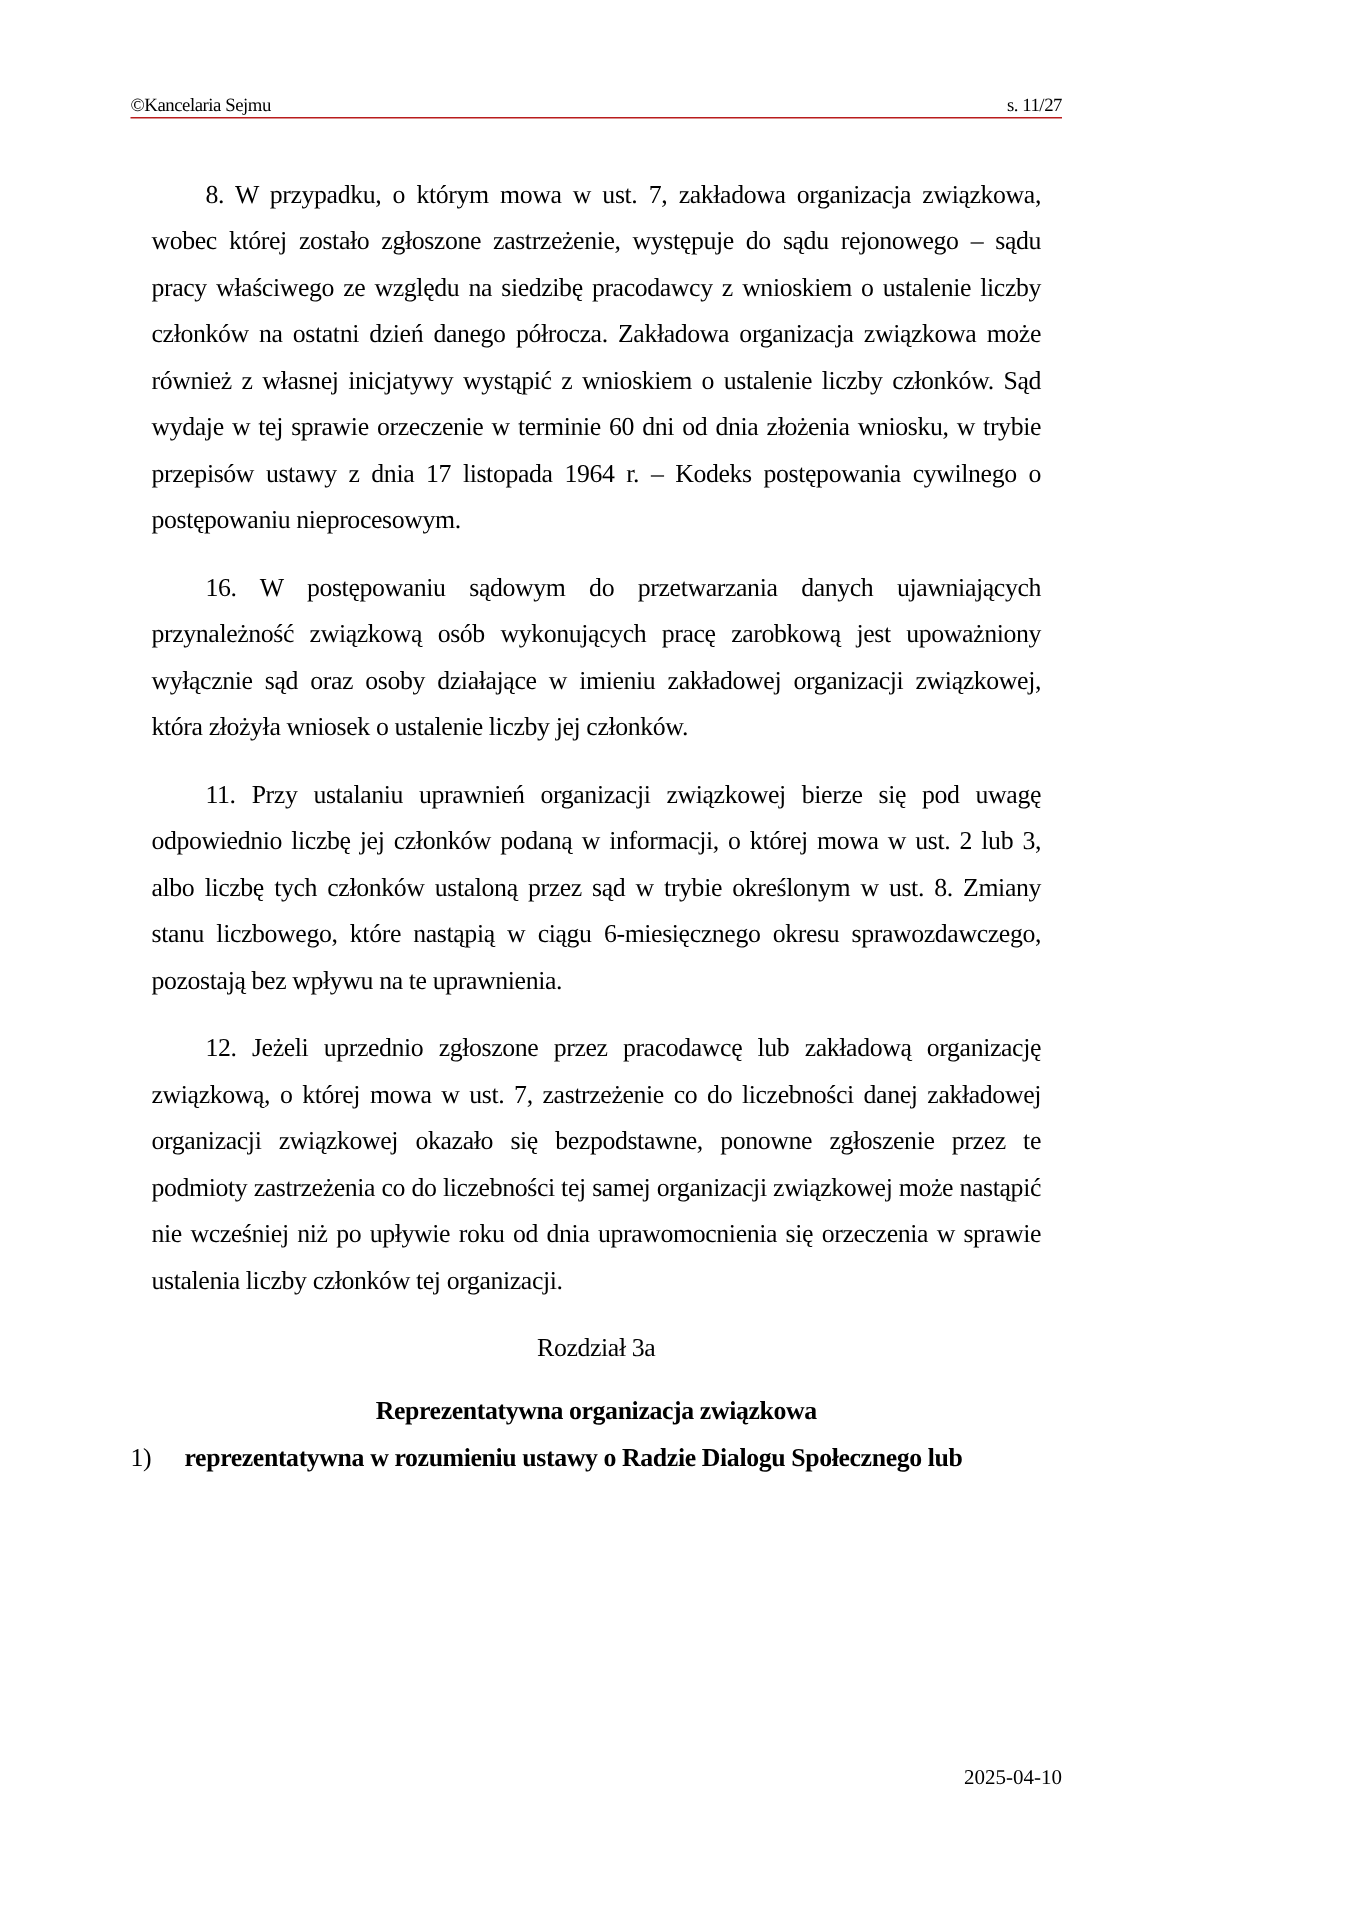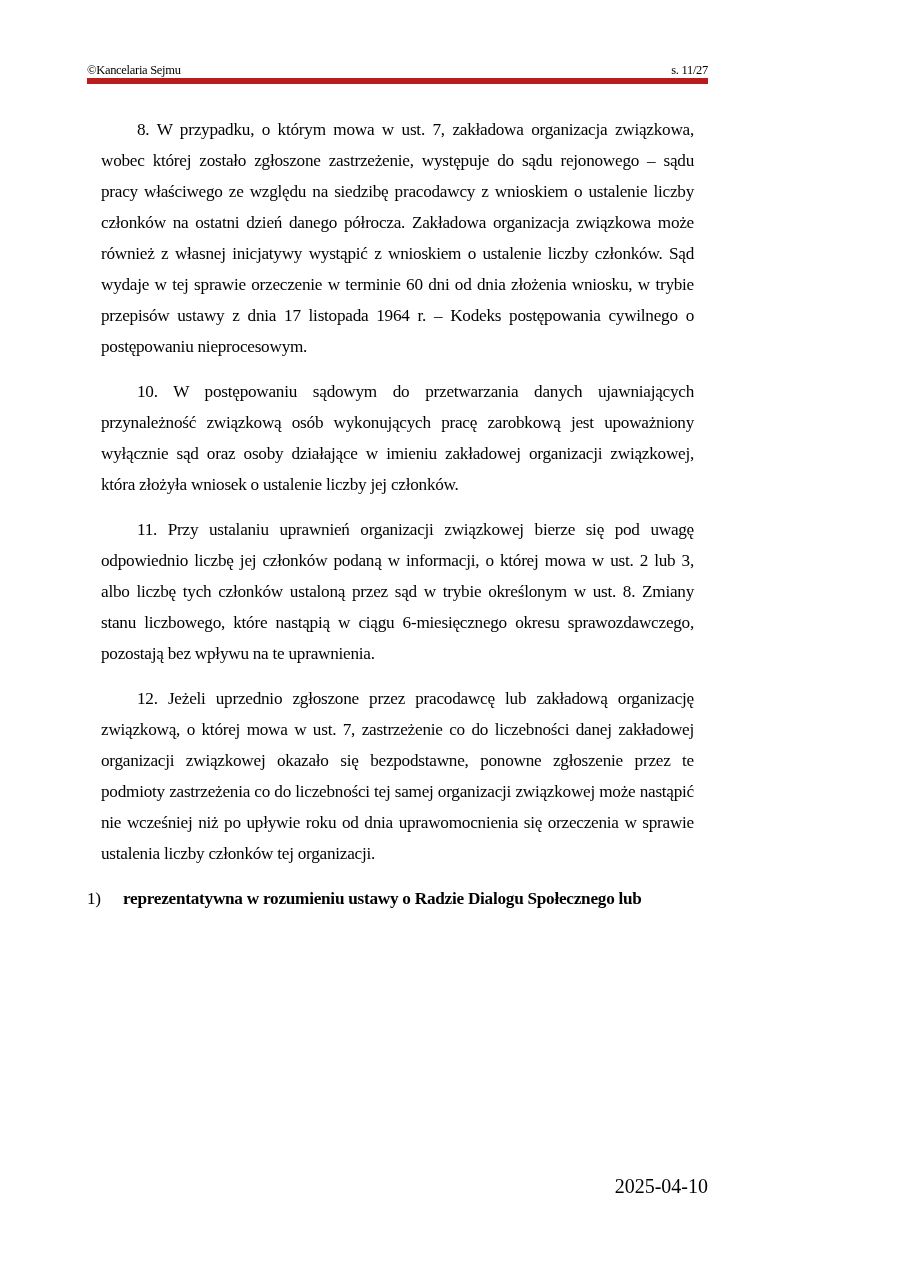--- a/index.html
+++ b/index.html
@@ -14,21 +14,21 @@
       overflow: hidden;
       font-family: "Liberation Serif", serif;
       color: #000000;
     }
     .header {
       position: absolute;
       left: 87px;
       top: 62px;
       width: 621px;
       height: 16px;
-      border-bottom: 6px solid #b91c1c;
+      border-bottom: 1px solid #b91c1c;
       font-size: 12.5px;
       line-height: 16px;
       letter-spacing: -0.3px;
     }
     .header .left { position: absolute; left: 0; top: 0; }
     .header .right { position: absolute; right: 0; top: 0; margin-left: 20px; }
 
     .body {
       position: absolute;
       left: 87px;
@@ -59,38 +59,40 @@
     }
     .point .num { width: 36px; flex: 0 0 36px; }
     .point .txt { flex: 1; font-weight: bold; }
 
     .footer {
       position: absolute;
       left: 600px;
       top: 1177px;
       width: 108px;
       text-align: right;
-      font-size: 20px;
+      font-size: 14px;
       line-height: 18px;
     }
   </style>
 </head>
 <body>
 
 <div class="header">
   <span class="left">©Kancelaria Sejmu</span>
   <span class="right">s. 11/27</span>
 </div>
 
 <div class="body">
   <p class="para">8. W przypadku, o którym mowa w ust. 7, zakładowa organizacja związkowa, wobec której zostało zgłoszone zastrzeżenie, występuje do sądu rejonowego – sądu pracy właściwego ze względu na siedzibę pracodawcy z wnioskiem o ustalenie liczby członków na ostatni dzień danego półrocza. Zakładowa organizacja związkowa może również z własnej inicjatywy wystąpić z wnioskiem o ustalenie liczby członków. Sąd wydaje w tej sprawie orzeczenie w terminie 60 dni od dnia złożenia wniosku, w trybie przepisów ustawy z dnia 17 listopada 1964 r. – Kodeks postępowania cywilnego o postępowaniu nieprocesowym.</p>
-  <p class="para">10. W postępowaniu sądowym do przetwarzania danych ujawniających przynależność związkową osób wykonujących pracę zarobkową jest upoważniony wyłącznie sąd oraz osoby działające w imieniu zakładowej organizacji związkowej, która złożyła wniosek o ustalenie liczby jej członków.</p>
+  <p class="para">16. W postępowaniu sądowym do przetwarzania danych ujawniających przynależność związkową osób wykonujących pracę zarobkową jest upoważniony wyłącznie sąd oraz osoby działające w imieniu zakładowej organizacji związkowej, która złożyła wniosek o ustalenie liczby jej członków.</p>
   <p class="para">11. Przy ustalaniu uprawnień organizacji związkowej bierze się pod uwagę odpowiednio liczbę jej członków podaną w informacji, o której mowa w ust. 2 lub 3, albo liczbę tych członków ustaloną przez sąd w trybie określonym w ust. 8. Zmiany stanu liczbowego, które nastąpią w ciągu 6-miesięcznego okresu sprawozdawczego, pozostają bez wpływu na te uprawnienia.</p>
   <p class="para">12. Jeżeli uprzednio zgłoszone przez pracodawcę lub zakładową organizację związkową, o której mowa w ust. 7, zastrzeżenie co do liczebności danej zakładowej organizacji związkowej okazało się bezpodstawne, ponowne zgłoszenie przez te podmioty zastrzeżenia co do liczebności tej samej organizacji związkowej może nastąpić nie wcześniej niż po upływie roku od dnia uprawomocnienia się orzeczenia w sprawie ustalenia liczby członków tej organizacji.</p>
 
+  <p class="center chapter">Rozdział 3a</p>
+  <p class="center chapter-title">Reprezentatywna organizacja związkowa</p>
 
 
   <div class="point">
     <span class="num">1)</span>
     <span class="txt">reprezentatywna w rozumieniu ustawy o Radzie Dialogu Społecznego lub</span>
   </div>
 </div>
 
 <div class="footer">2025-04-10</div>
 

